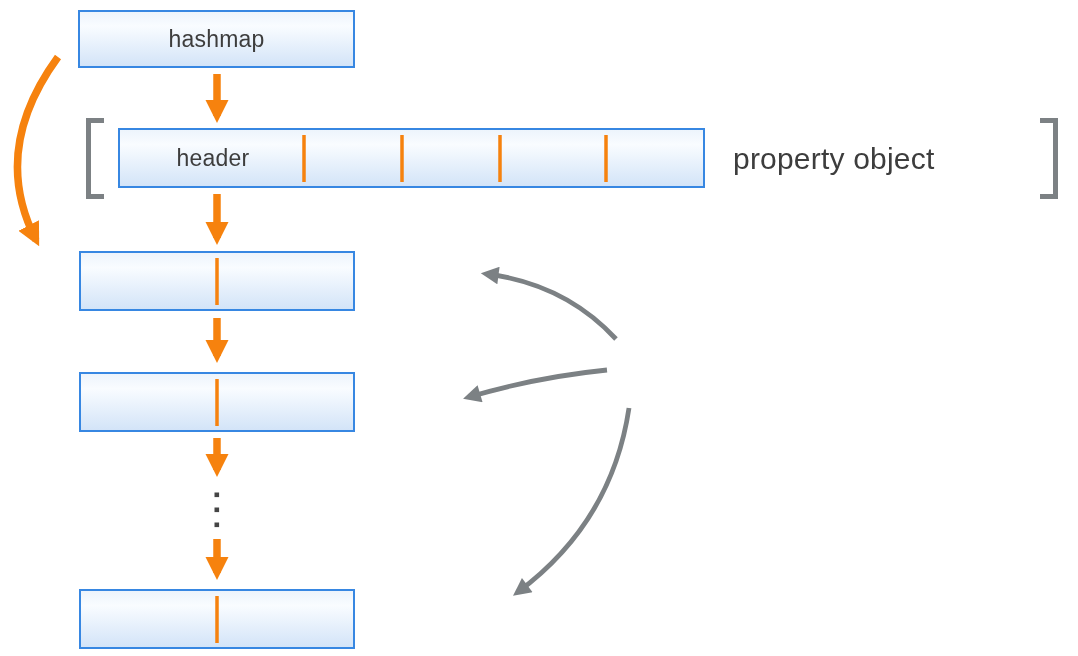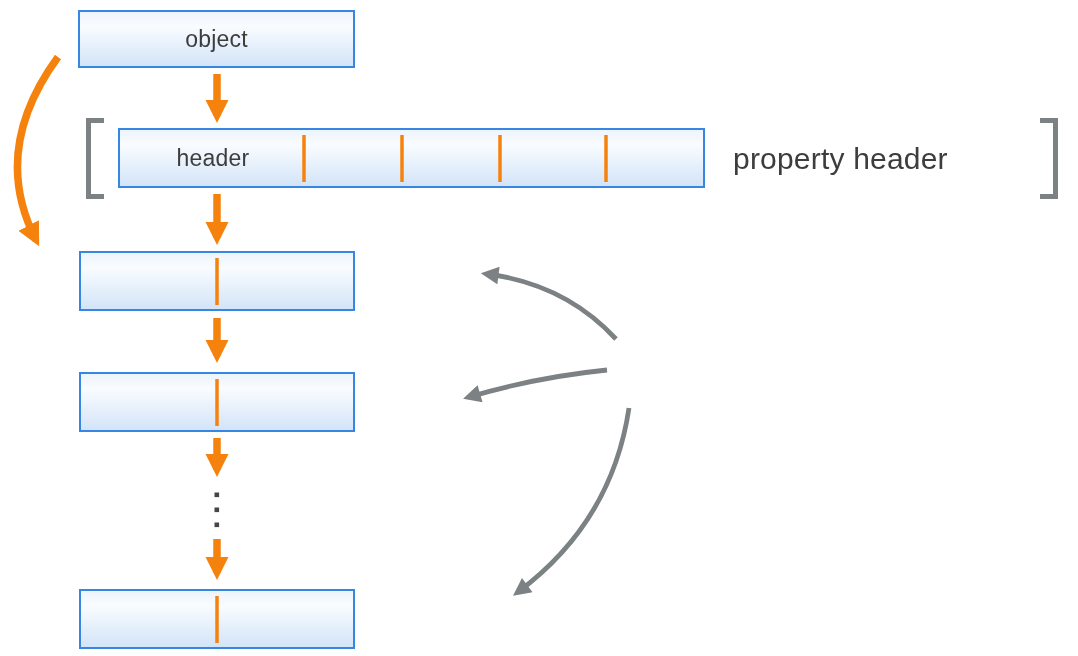--- a/index.html
+++ b/index.html
@@ -64,34 +64,34 @@
   .fill-orange{fill:var(--orange);}
   .fill-gray{fill:var(--gray);}
   .fill-dot{fill:var(--dot);}
 </style>
 </head>
 <body>
 
 <div class="canvas">
 
   <div class="node object-box">
-    <span class="node-label">object</span>
+    <span class="node-label">hashmap</span>
   </div>
 
   <div class="node hashmap-box">
     <span class="header-cell">
       <span class="node-label">header</span>
     </span>
   </div>
 
   <div class="node pair-box p1"></div>
   <div class="node pair-box p2"></div>
   <div class="node pair-box p3"></div>
 
-  <div class="caption caption-hashmap">property header</div>
+  <div class="caption caption-hashmap">property object</div>
 
   <svg class="overlay" viewBox="0 0 1078 656" aria-hidden="true">
     <defs>
       <marker id="orangeHead" viewBox="0 0 10 10" refX="7" refY="5" markerWidth="3.1" markerHeight="3.1" orient="auto-start-reverse">
         <path d="M0,0 L10,5 L0,10 z" class="fill-orange"></path>
       </marker>
       <marker id="grayHead" viewBox="0 0 10 10" refX="6.5" refY="5" markerWidth="4.4" markerHeight="3.7" orient="auto-start-reverse">
         <path d="M0,0 L10,5 L0,10 z" class="fill-gray"></path>
       </marker>
     </defs>

